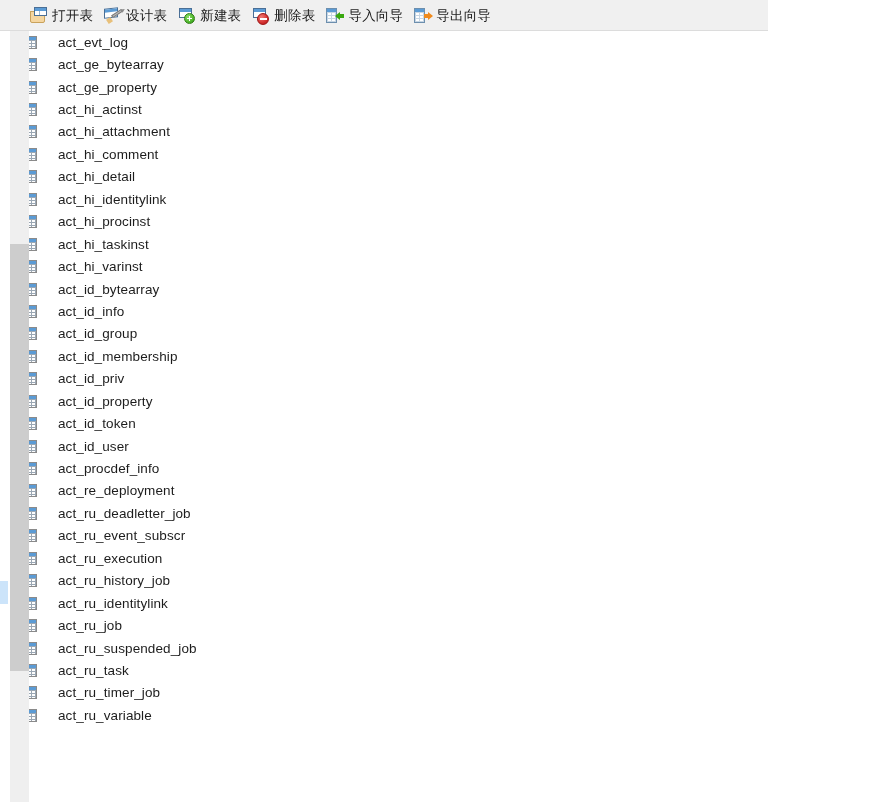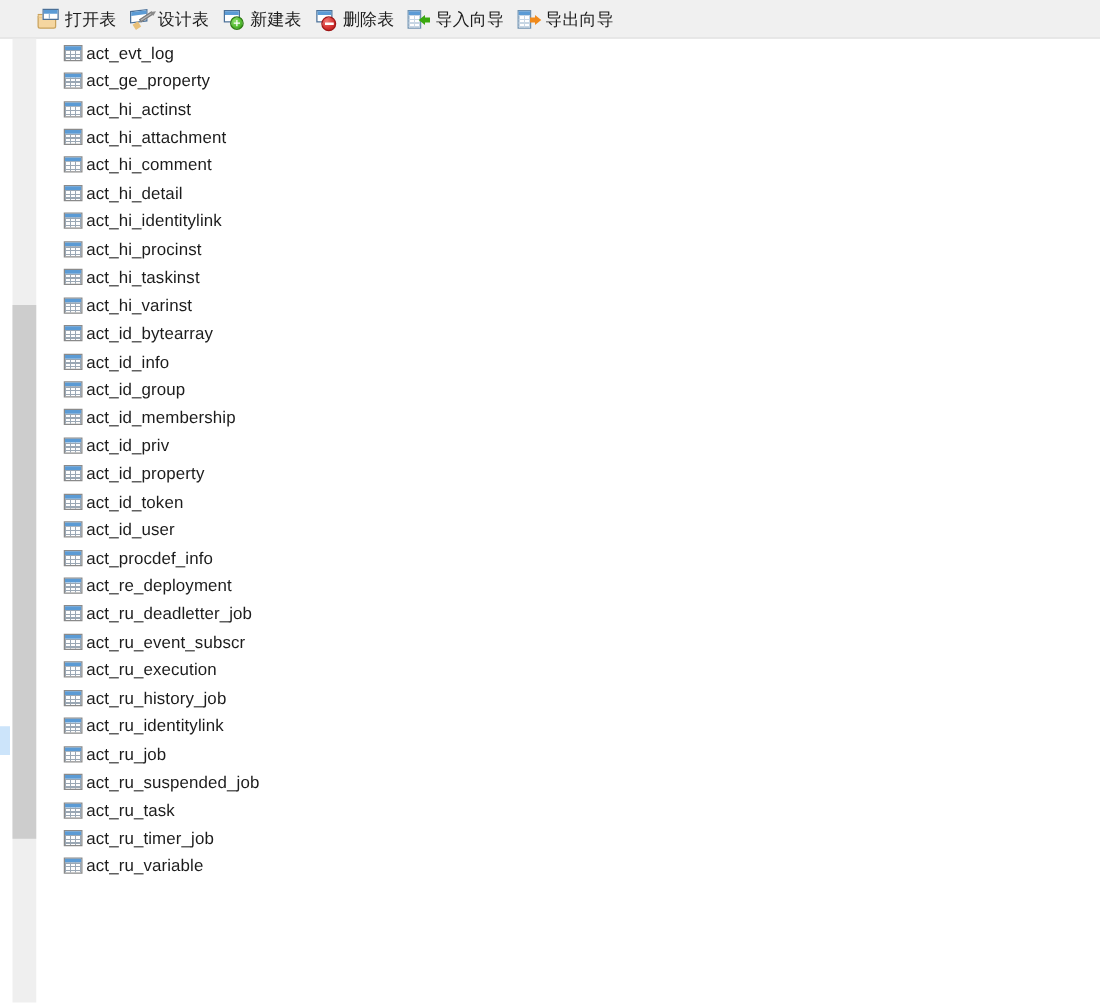--- a/index.html
+++ b/index.html
@@ -13,21 +13,21 @@
     font-family: "Liberation Sans", "DejaVu Sans", sans-serif;
     overflow: hidden;
     position: relative;
   }
 
   
   #toolbar {
     position: absolute;
     left: 0;
     top: 0;
-    width: 880px;
+    width: 768px;
     height: 31px;
     background: #f0f0f0;
     border-bottom: 1px solid #dcdcdc;
     box-sizing: border-box;
     display: flex;
     align-items: center;
     padding-left: 30px;
   }
   .tb-item {
     display: flex;
@@ -205,23 +205,24 @@
     top: 31px;
     width: 880px;
     height: 771px;
     background: #ffffff;
     overflow: hidden;
   }
   .row {
     height: 22.45px;
     display: flex;
     align-items: center;
-    padding-left: 51px;
+    padding-left: 22px;
     box-sizing: border-box;
     white-space: nowrap;
+    gap: 18px;
   }
   .row-icon {
     width: 15px;
     height: 13px;
     flex: 0 0 auto;
     position: relative;
     margin-right: 3px;
     background: #fdfdfd;
     border: 1px solid #8a8a8a;
     box-sizing: border-box;
@@ -331,20 +332,24 @@
 
 </div>
 
 <div id="list">
     <div class="row">
       <span class="row-icon"></span>
       <span class="row-label">act_evt_log</span>
     </div>
     <div class="row">
       <span class="row-icon"></span>
+      <span class="row-label">act_ge_bytearray</span>
+    </div>
+    <div class="row">
+      <span class="row-icon"></span>
       <span class="row-label">act_ge_property</span>
     </div>
     <div class="row">
       <span class="row-icon"></span>
       <span class="row-label">act_hi_actinst</span>
     </div>
     <div class="row">
       <span class="row-icon"></span>
       <span class="row-label">act_hi_attachment</span>
     </div>

